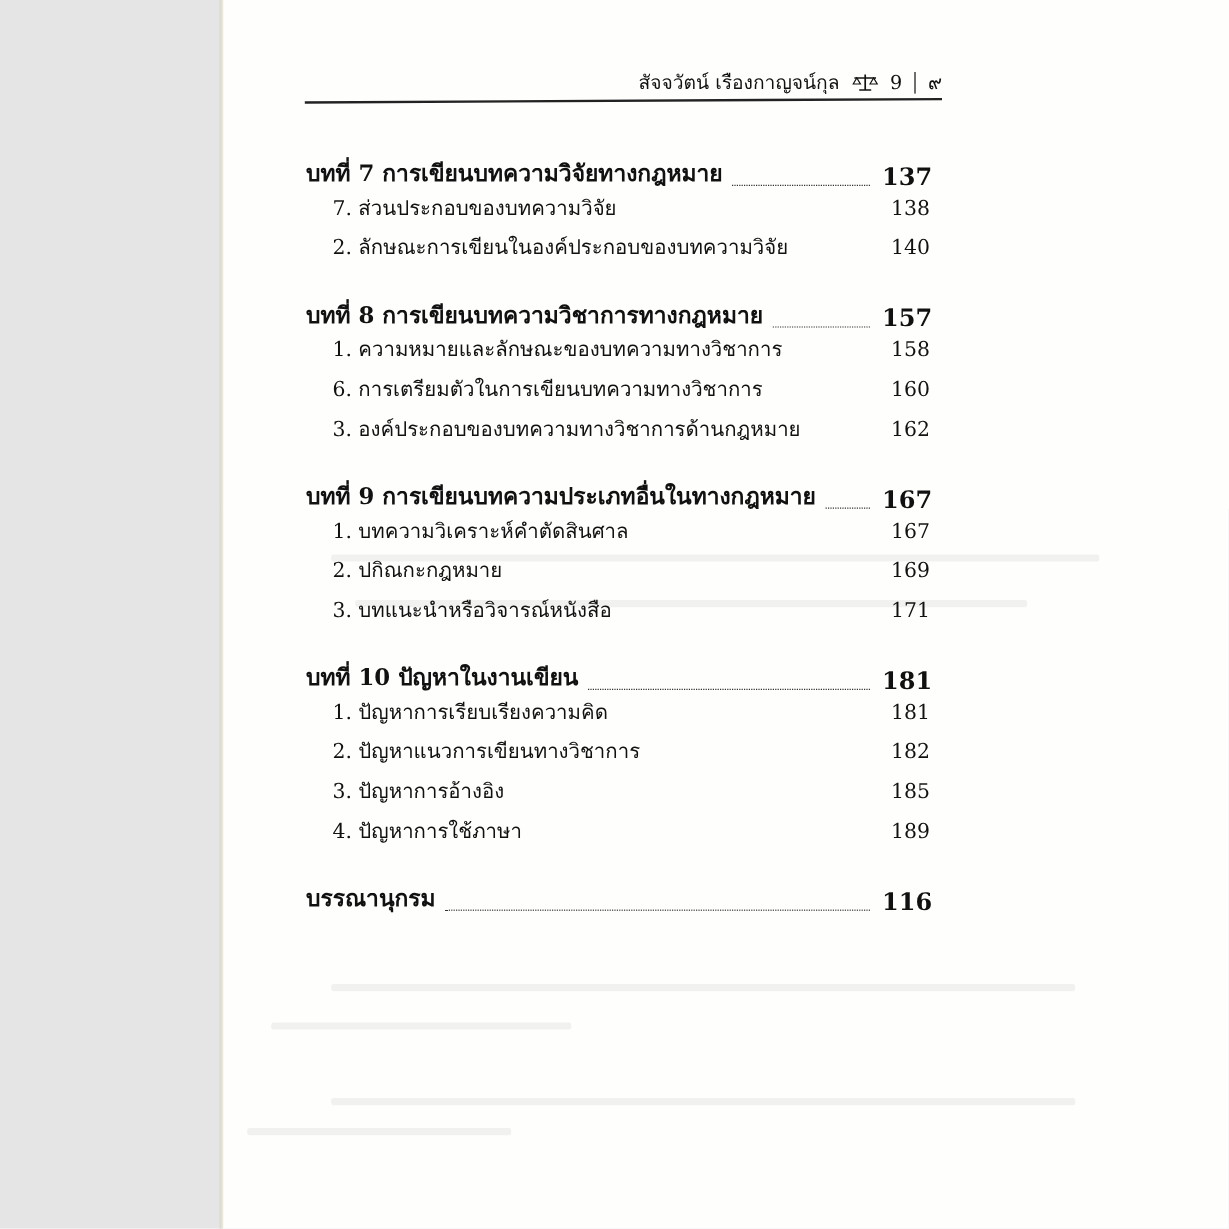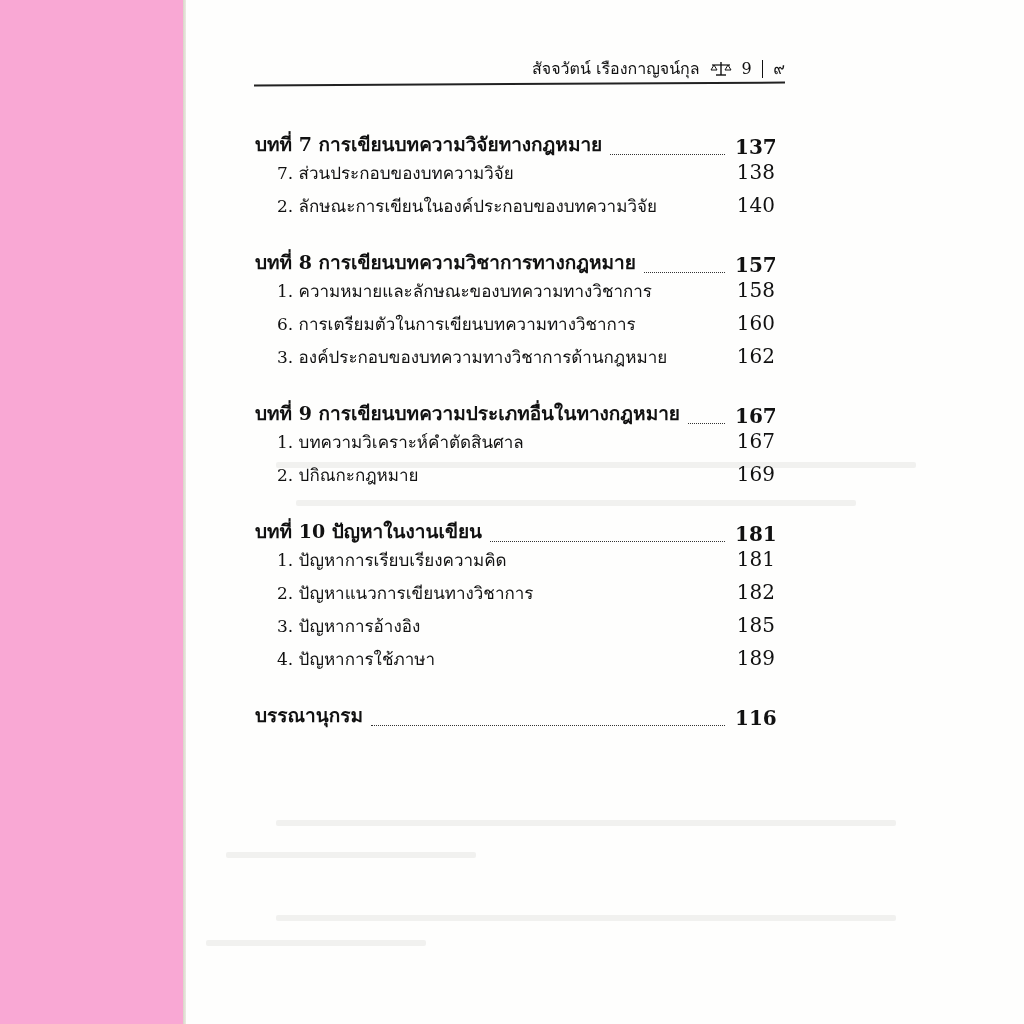--- a/index.html
+++ b/index.html
@@ -7,21 +7,21 @@
       padding: 0;
       width: 1024px;
       height: 1024px;
       background: #ffffff;
       overflow: hidden;
     }
     .canvas {
       position: relative;
       width: 1024px;
       height: 1024px;
-      background: #f9a8d4;
+      background: #e5e5e5;
     }
     .page-edge {
       position: absolute;
       left: 183px;
       top: 0;
       width: 3px;
       height: 1024px;
       background: linear-gradient(to right, #d8d6c8, #ecebe2);
     }
     .page {
@@ -119,21 +119,21 @@
       font-size: 17px;
       padding-left: 22px;
     }
     .item-label {
       flex: 1;
       white-space: nowrap;
     }
     .item-page {
       width: 44px;
       text-align: right;
-      font-size: 20px;
+      font-size: 17px;
     }
     .biblio {
       margin-top: 6px;
     }
   </style>
 </head>
 <body>
 
 <div class="canvas">
   <div class="page-edge"></div>
@@ -208,20 +208,24 @@
         <span class="chapter-page">167</span>
       </div>
       <div class="item-row">
         <span class="item-label">1. บทความวิเคราะห์คำตัดสินศาล</span>
         <span class="item-page">167</span>
       </div>
       <div class="item-row">
         <span class="item-label">2. ปกิณกะกฎหมาย</span>
         <span class="item-page">169</span>
       </div>
+      <div class="item-row">
+        <span class="item-label">3. บทแนะนำหรือวิจารณ์หนังสือ</span>
+        <span class="item-page">171</span>
+      </div>
     </div>
 
     <div class="chapter">
       <div class="chapter-row">
         <span class="chapter-title">บทที่ 10 ปัญหาในงานเขียน</span>
         <span class="leader"></span>
         <span class="chapter-page">181</span>
       </div>
       <div class="item-row">
         <span class="item-label">1. ปัญหาการเรียบเรียงความคิด</span>

